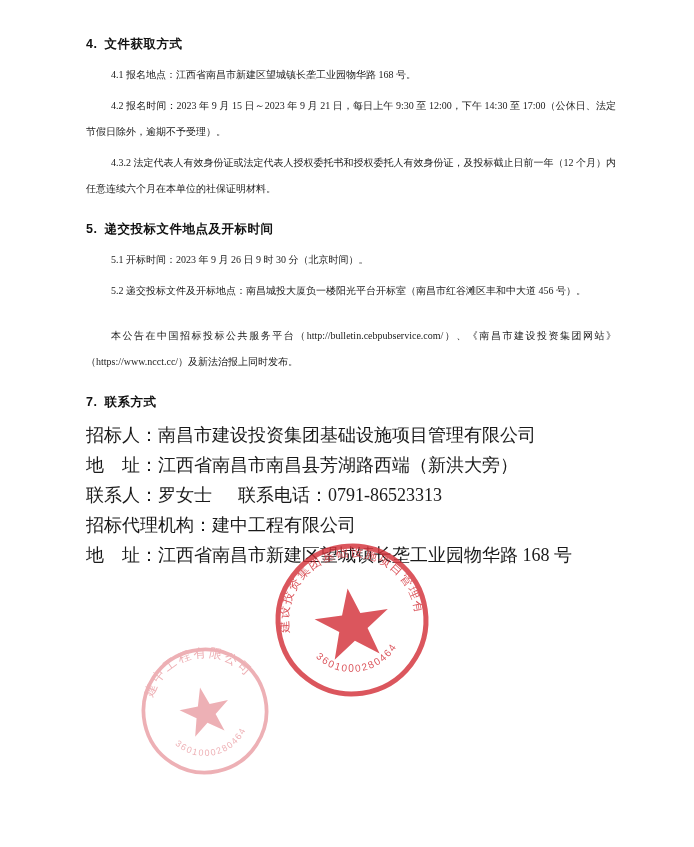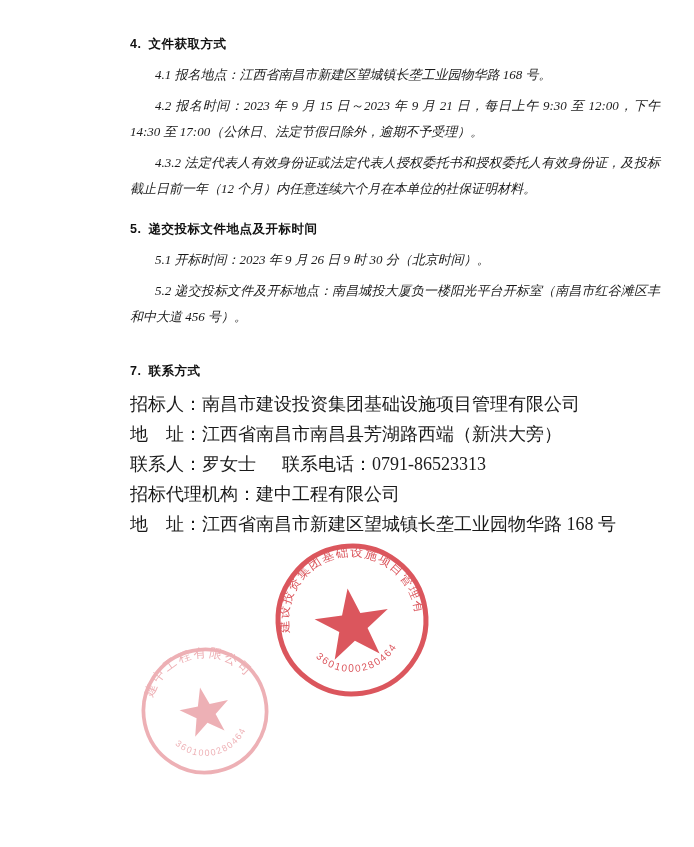--- a/index.html
+++ b/index.html
@@ -21,41 +21,39 @@
     top: 0;
     width: 694px;
     height: 847px;
     padding: 0;
   }
   .content {
     position: absolute;
     left: 86px;
     top: 36px;
     width: 530px;
-    margin-left: 44px;
   }
   .sec-head {
     font-family: "Liberation Sans", "DejaVu Sans", sans-serif;
     font-weight: bold;
     font-size: 12.5px;
     letter-spacing: 0.5px;
     margin: 0 0 9px 0;
     color: #111;
   }
   .sec-head .num {
     margin-right: 7px;
   }
   p.para {
-    font-size: 13px;
+    font-size: 10px;
     line-height: 26px;
     margin: 0 0 5px 0;
     text-align: justify;
     text-justify: inter-ideograph;
     color: #1a1a1a;
-    font-style: italic;
   }
   p.indent {
     text-indent: 25px;
   }
   .sec-gap {
     height: 14px;
   }
   
   .contact-row {
     font-size: 18px;
@@ -107,20 +105,21 @@
     <div class="sec-gap"></div>
 
     <div class="sec-head">
       <span class="num">5.</span><span>递交投标文件地点及开标时间</span>
     </div>
     <p class="para indent">5.1 开标时间：2023 年 9 月 26 日 9 时 30 分（北京时间）。</p>
     <p class="para indent">5.2 递交投标文件及开标地点：南昌城投大厦负一楼阳光平台开标室（南昌市红谷滩区丰和中大道 456 号）。</p>
 
     <div class="sec-gap"></div>
 
+    <p class="para indent">本公告在中国招标投标公共服务平台（http://bulletin.cebpubservice.com/）、《南昌市建设投资集团网站》（https://www.ncct.cc/）及新法治报上同时发布。</p>
 
     <div class="sec-gap"></div>
 
     <div class="sec-head">
       <span class="num">7.</span><span>联系方式</span>
     </div>
 
     <div class="contact-row">
       <span class="lbl">招标人：</span><span>南昌市建设投资集团基础设施项目管理有限公司</span>
     </div>

